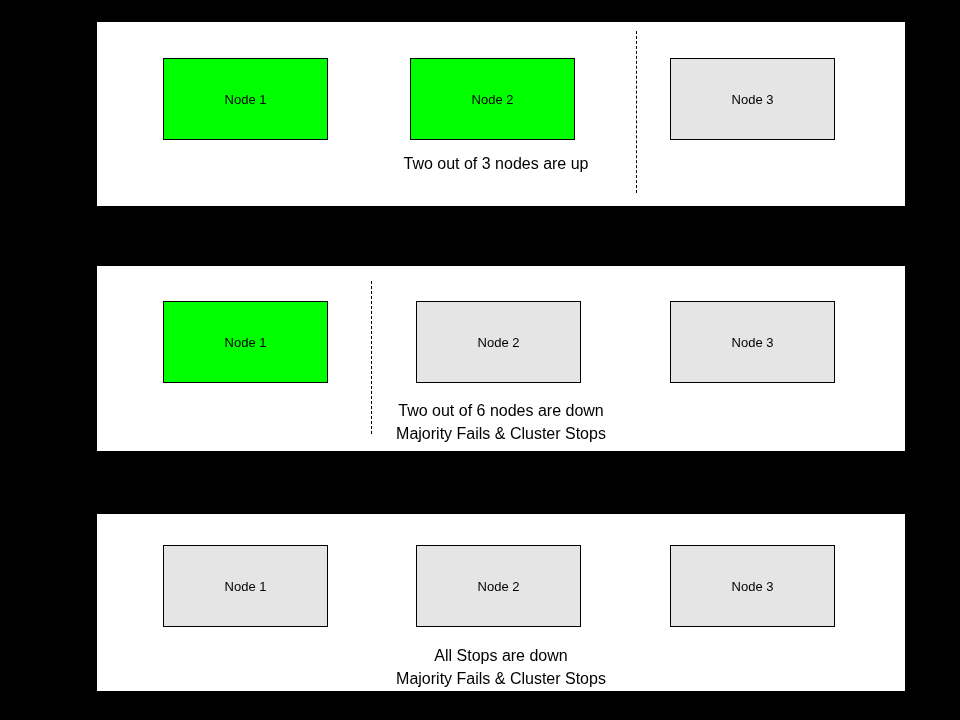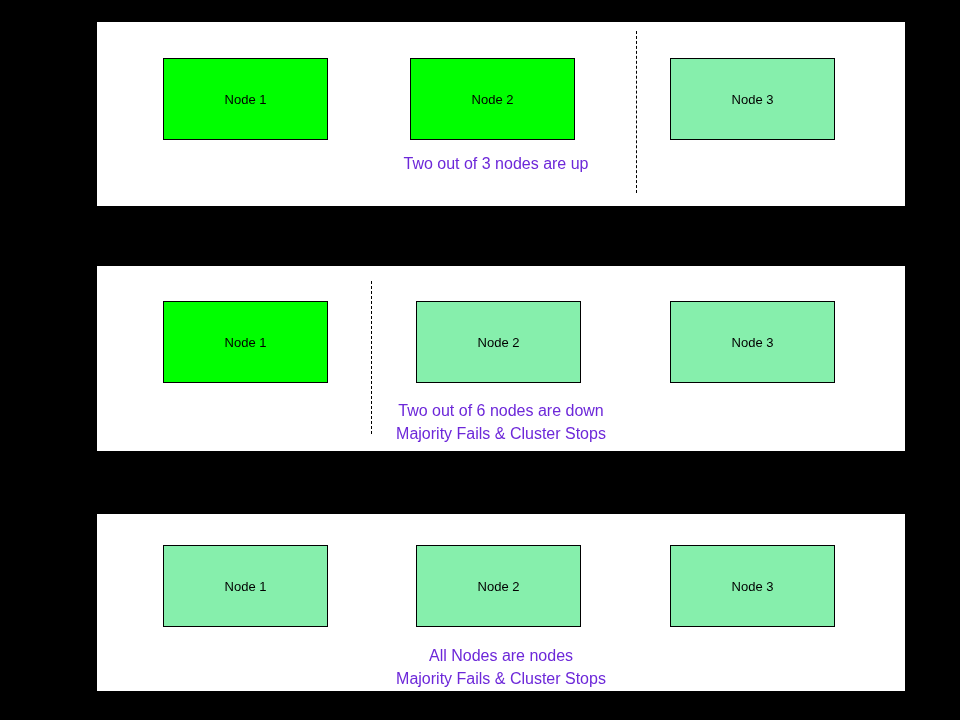--- a/index.html
+++ b/index.html
@@ -33,21 +33,21 @@
     height: 82px;
     border: 1px solid #000000;
     box-sizing: border-box;
     display: flex;
     align-items: center;
     justify-content: center;
     font-size: 13px;
     color: #000000;
   }
   .node[data-state="up"]   { background: #00ff00; }
-  .node[data-state="down"] { background: #86efac; }
+  .node[data-state="down"] { background: #e5e5e5; }
 
   .panel-1 .node { top: 36px; }
   .panel-2 .node { top: 35px; }
   .panel-3 .node { top: 31px; }
 
   .node.pos-1 { left: 66px; }
   .panel-1 .node.pos-2 { left: 313px; }
   .panel-2 .node.pos-2, .panel-3 .node.pos-2 { left: 319px; }
   .node.pos-3 { left: 573px; }
 
@@ -57,21 +57,21 @@
     border-left: 1px dashed #000000;
   }
   .panel-1 .divider { left: 539px; top: 9px;  height: 162px; }
   .panel-2 .divider { left: 274px; top: 15px; height: 153px; }
 
   .caption {
     position: absolute;
     text-align: center;
     font-size: 16px;
     line-height: 23px;
-    color: #6d28d9;
+    color: #000000;
     white-space: nowrap;
   }
   .panel-1 .caption { top: 130px; left: 0;  width: 798px; }
   .panel-2 .caption { top: 133px; left: 0;  width: 808px; }
   .panel-3 .caption { top: 130px; left: 0;  width: 808px; }
 </style>
 </head>
 <body>
 
 <div class="canvas">
@@ -95,18 +95,18 @@
       <div>Two out of 6 nodes are down</div>
       <div>Majority Fails &amp; Cluster Stops</div>
     </div>
   </div>
 
   <div class="panel panel-3">
     <div class="node pos-1" data-state="down">Node 1</div>
     <div class="node pos-2" data-state="down">Node 2</div>
     <div class="node pos-3" data-state="down">Node 3</div>
     <div class="caption">
-      <div>All Nodes are nodes</div>
+      <div>All Stops are down</div>
       <div>Majority Fails &amp; Cluster Stops</div>
     </div>
   </div>
 
 </div>
 
 </body></html>

